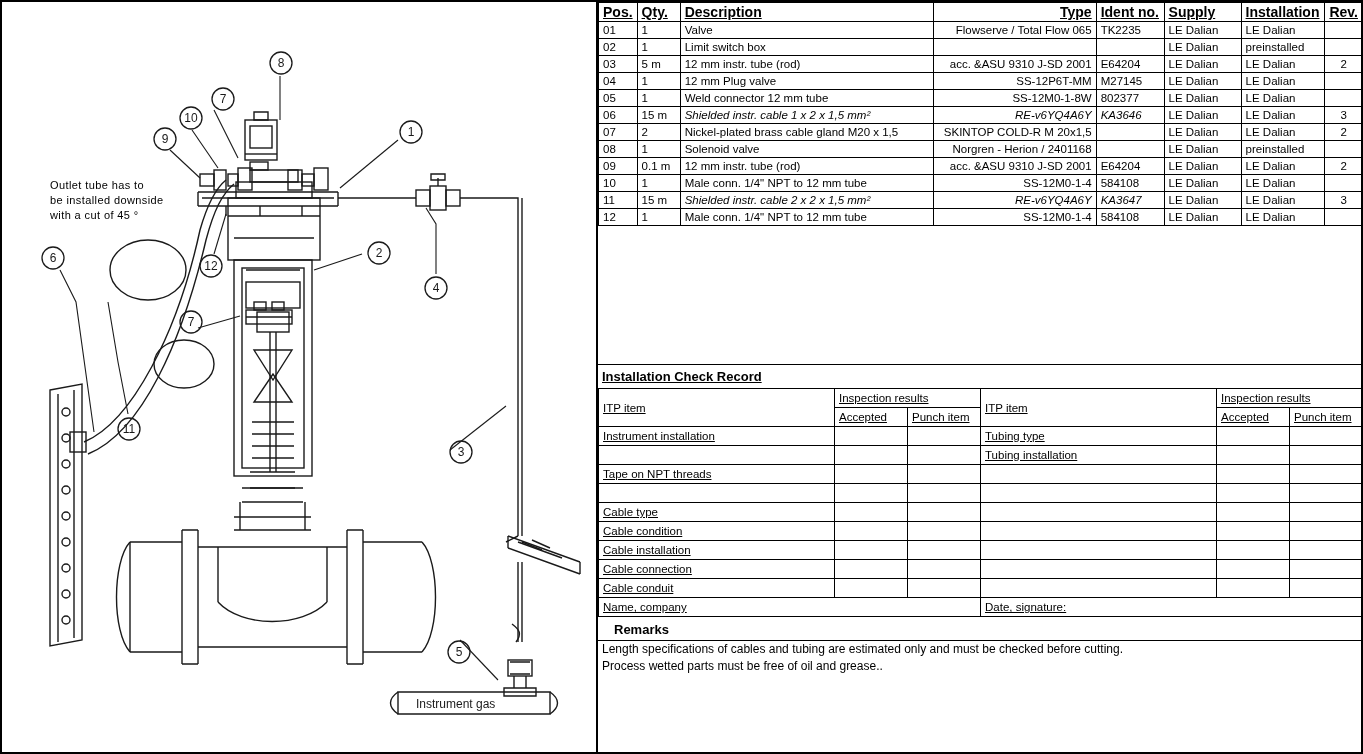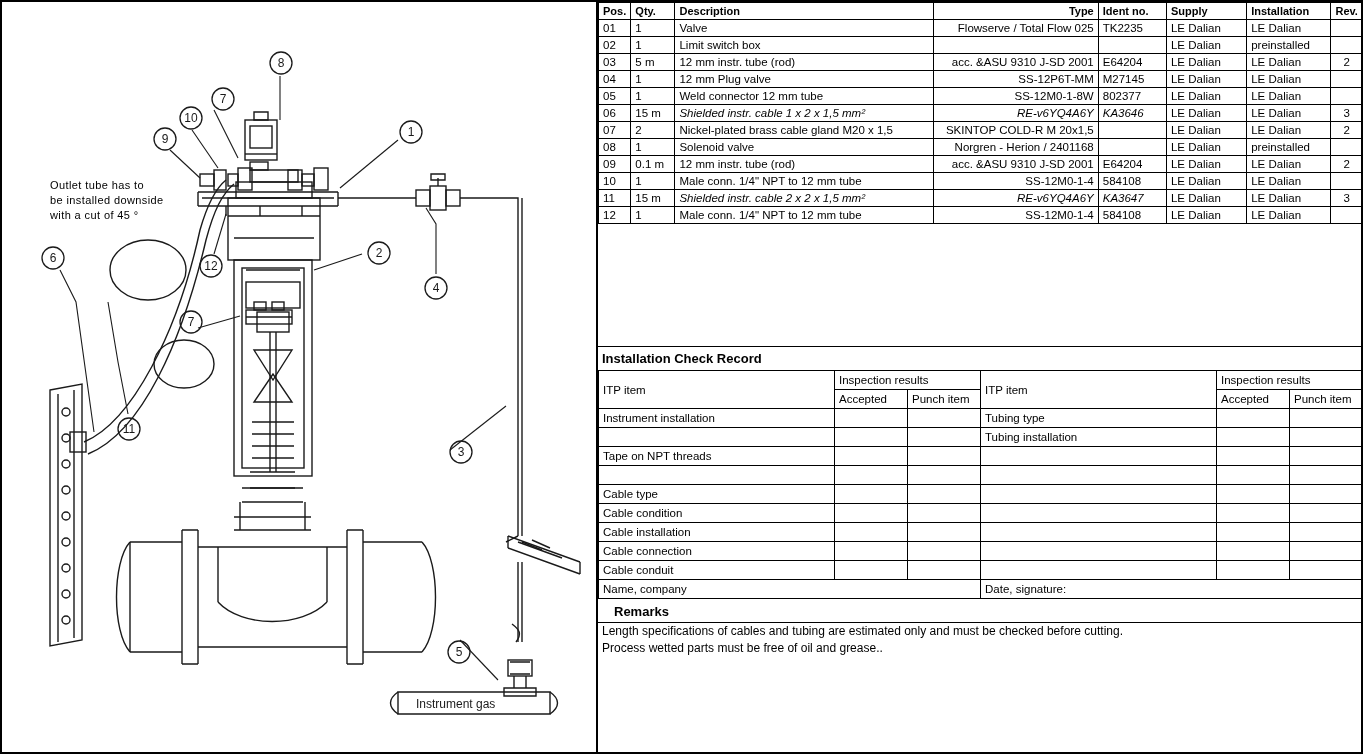--- a/index.html
+++ b/index.html
@@ -58,21 +58,22 @@
     padding: 1px 4px;
     text-align: left;
     font-weight: normal;
     vertical-align: middle;
     white-space: nowrap;
     height: 17px;
     box-sizing: border-box;
   }
   #parts-table th {
     font-weight: bold;
-    font-size: 11px;
+    font-size: 14px;
+    text-decoration: underline;
   }
   #parts-table tr { height: 17px; }
   #parts-table td.italic { font-style: italic; }
 
   .col-pos   { width: 24px; }
   .col-qty   { width: 44px; margin-left: 40px; }
   .col-desc  { width: 258px; }
   .col-type  { width: 164px; text-align: right; }
   .col-ident { width: 68px; }
   .col-supply{ width: 80px; }
@@ -80,21 +81,21 @@
   .col-rev   { width: 22px; text-align: center; }
 
   #parts-table td.col-rev { text-align: center; }
 
   
   .section-title {
     font-weight: bold;
     font-size: 13px;
     padding: 4px 4px 4px 4px;
   }
-  #icr-wrap { margin-top: 0; }
+  #icr-wrap { margin-top: 16px; text-decoration: underline; }
   #icr table td { height: 19px; }
   .c-itp  { width: 236px; }
   .c-res  { width: 146px; }
   .c-acc  { width: 73px; }
   .c-pun  { width: 73px; }
 
   #remarks-title { font-weight: bold; font-size: 13px; padding: 5px 4px 3px 16px; }
   #remarks-body { font-size: 12px; line-height: 17px; padding: 0 4px; }
 
   .hr-rule { border: none; border-top: 1px solid #000; margin: 0; }
@@ -300,21 +301,21 @@
           <th class="col-supply">Supply</th>
           <th class="col-inst">Installation</th>
           <th class="col-rev">Rev.</th>
         </tr>
       </thead>
       <tbody id="parts-body">
           <tr>
             <td class="col-pos">01</td>
             <td class="col-qty">1</td>
             <td class="col-desc">Valve</td>
-            <td class="col-type">Flowserve / Total Flow 025</td>
+            <td class="col-type">Flowserve / Total Flow 065</td>
             <td class="col-ident">TK2235</td>
             <td class="col-supply">LE Dalian</td>
             <td class="col-inst">LE Dalian</td>
             <td class="col-rev"></td>
           </tr>
           <tr>
             <td class="col-pos">02</td>
             <td class="col-qty">1</td>
             <td class="col-desc">Limit switch box</td>
             <td class="col-type"></td>

